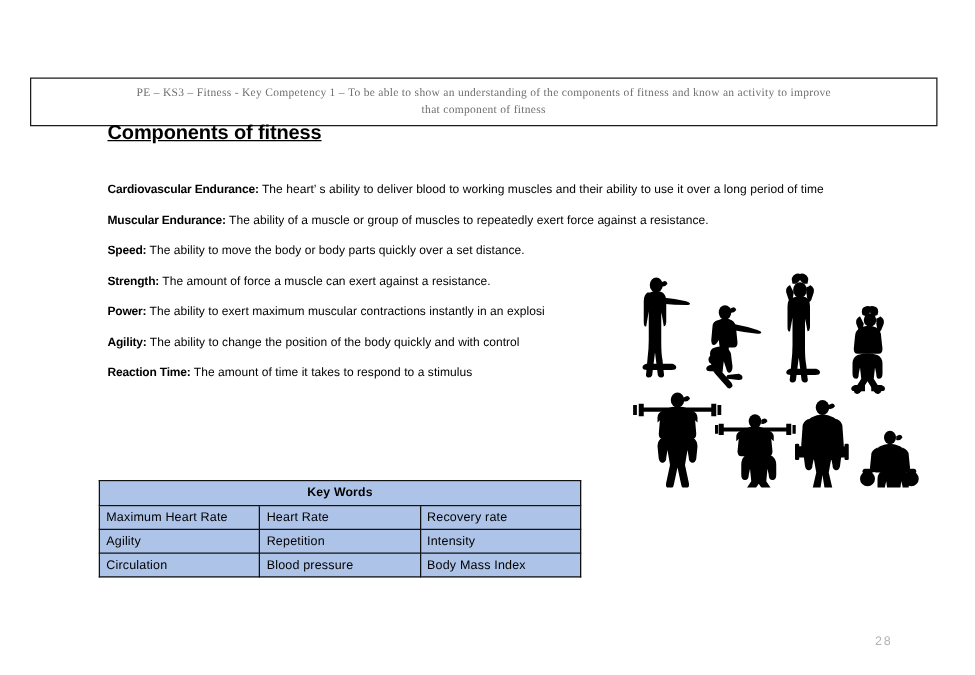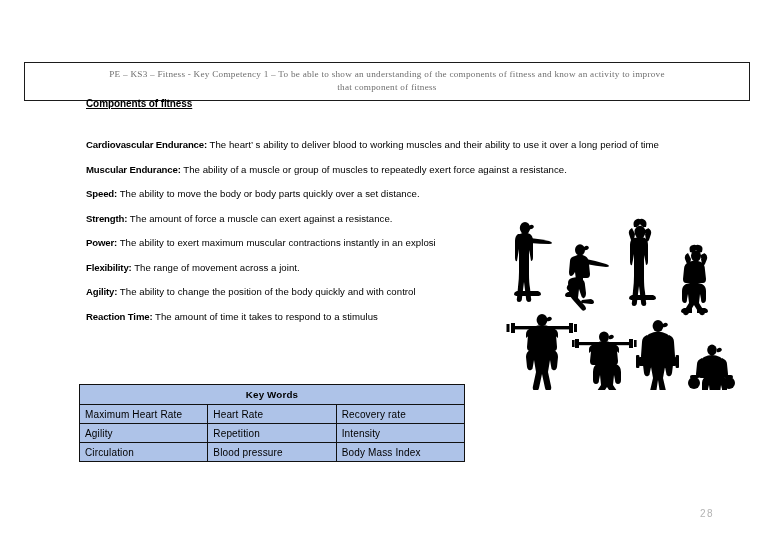--- a/index.html
+++ b/index.html
@@ -38,21 +38,21 @@
   }
 
   
   #content-column {
     position: absolute;
     left: 86px;
     top: 98px;
     width: 610px;
   }
   #section-title {
-    font-size: 10px;
+    font-size: 16px;
     font-weight: bold;
     text-decoration: underline;
     letter-spacing: -0.1px;
     margin: 0 0 30px 0;
     display: block;
   }
 
   .definition-row {
     font-size: 9.6px;
     line-height: 12.5px;
@@ -148,23 +148,20 @@
   </div>
 
   <div class="definition-row narrow">
     <span class="term">Strength:</span><span class="desc"> The amount of force a muscle can exert against a resistance.</span>
   </div>
 
   <div class="definition-row clipped">
     <span class="term">Power:</span><span class="desc"> The ability to exert maximum  muscular contractions instantly  in an explosi</span>
   </div>
 
-  <div class="definition-row narrow">
-    <span class="term">Flexibility:</span><span class="desc"> The range of movement across a joint.</span>
-  </div>
 
   <div class="definition-row narrow">
     <span class="term">Agility:</span><span class="desc"> The ability to change the position of the body quickly and with control</span>
   </div>
 
 
 
   <div class="definition-row narrow">
     <span class="term">Reaction Time:</span><span class="desc"> The amount of time it takes to respond to a stimulus</span>
   </div>

